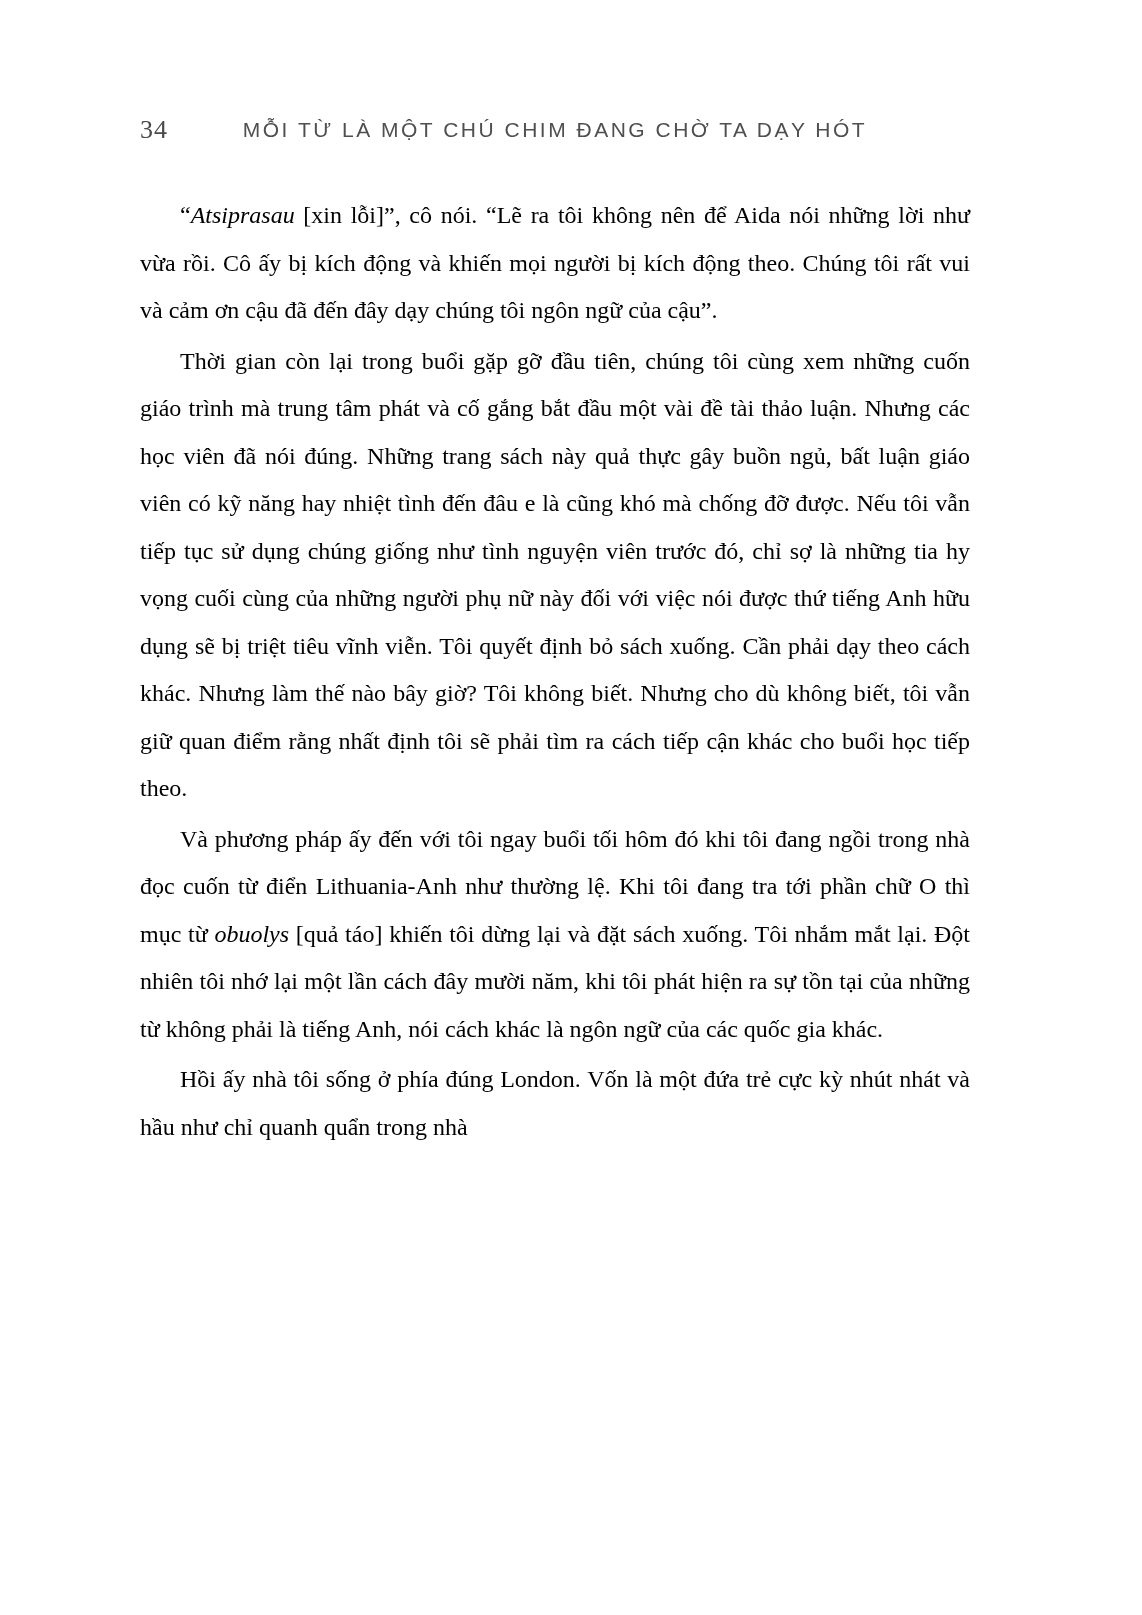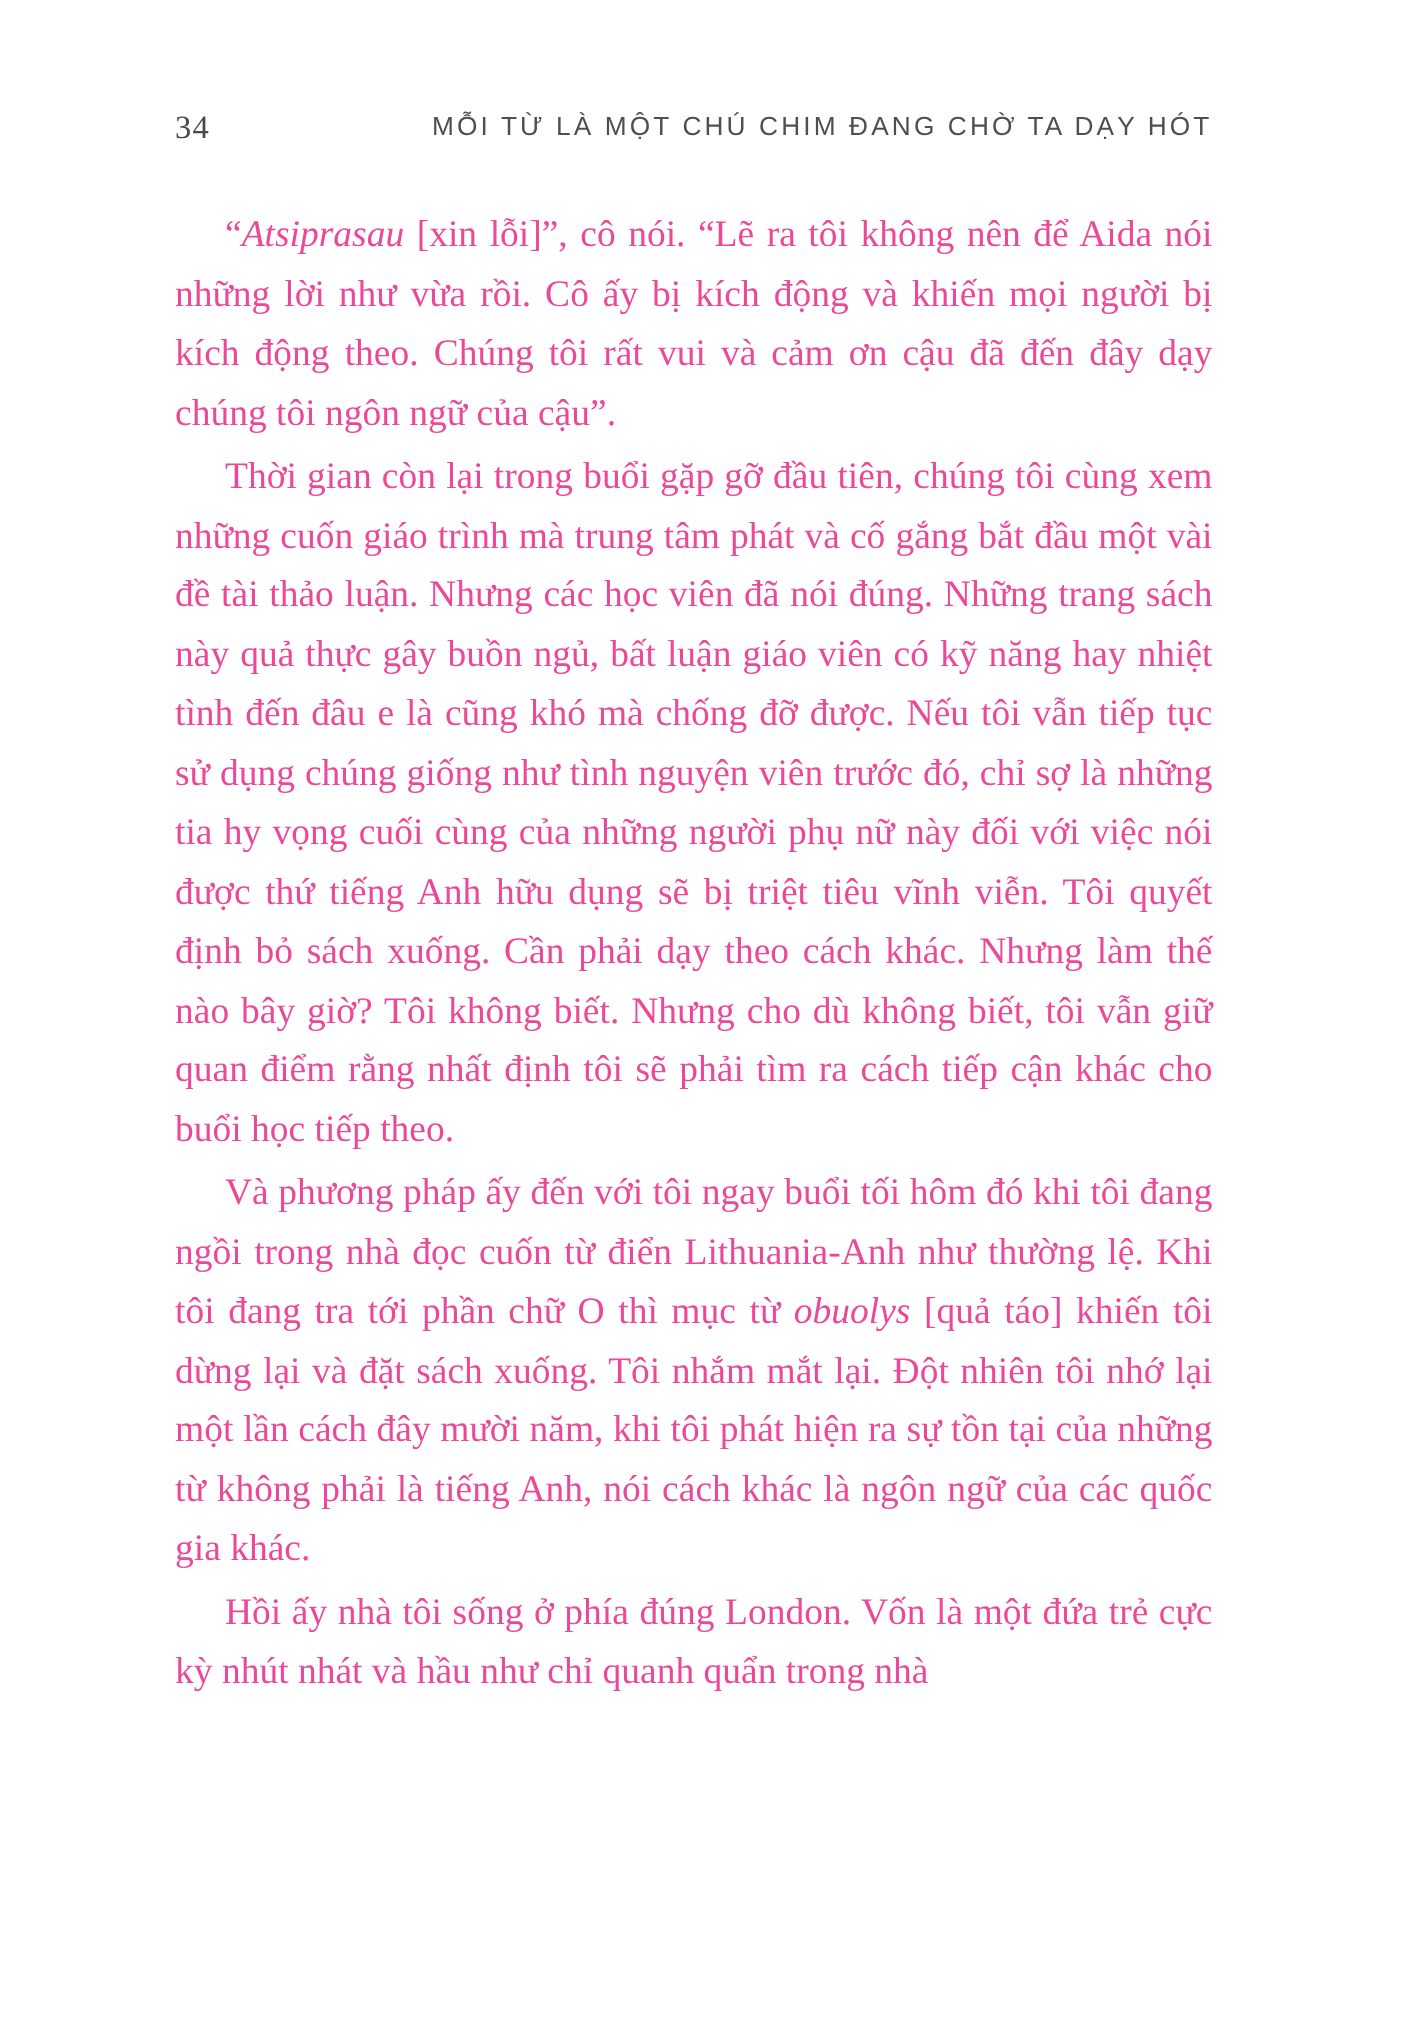--- a/index.html
+++ b/index.html
@@ -30,35 +30,36 @@
     left: 0;
     top: 1px;
     font-family: "Liberation Serif", "DejaVu Serif", serif;
     font-size: 26px;
     color: #4a4a4a;
     letter-spacing: 1px;
   }
 
   .header-title {
     display: block;
-    text-align: right;
+    text-align: center;
     font-family: "Liberation Sans", "DejaVu Sans", sans-serif;
     font-size: 21px;
     font-weight: 500;
     letter-spacing: 2.5px;
     color: #4f4f4f;
     padding-top: 4px;
     white-space: nowrap;
+    margin-top: 28px;
   }
 
   .body-text {
     font-family: "Liberation Serif", "DejaVu Serif", serif;
-    font-size: 30px;
+    font-size: 24px;
     line-height: 47.5px;
-    color: #ec4899;
+    color: #000000;
     text-align: justify;
   }
 
   .body-text p.para {
     text-indent: 40px;
     margin: 0 0 3px 0;
   }
 
   .body-text em {
     font-style: italic;

